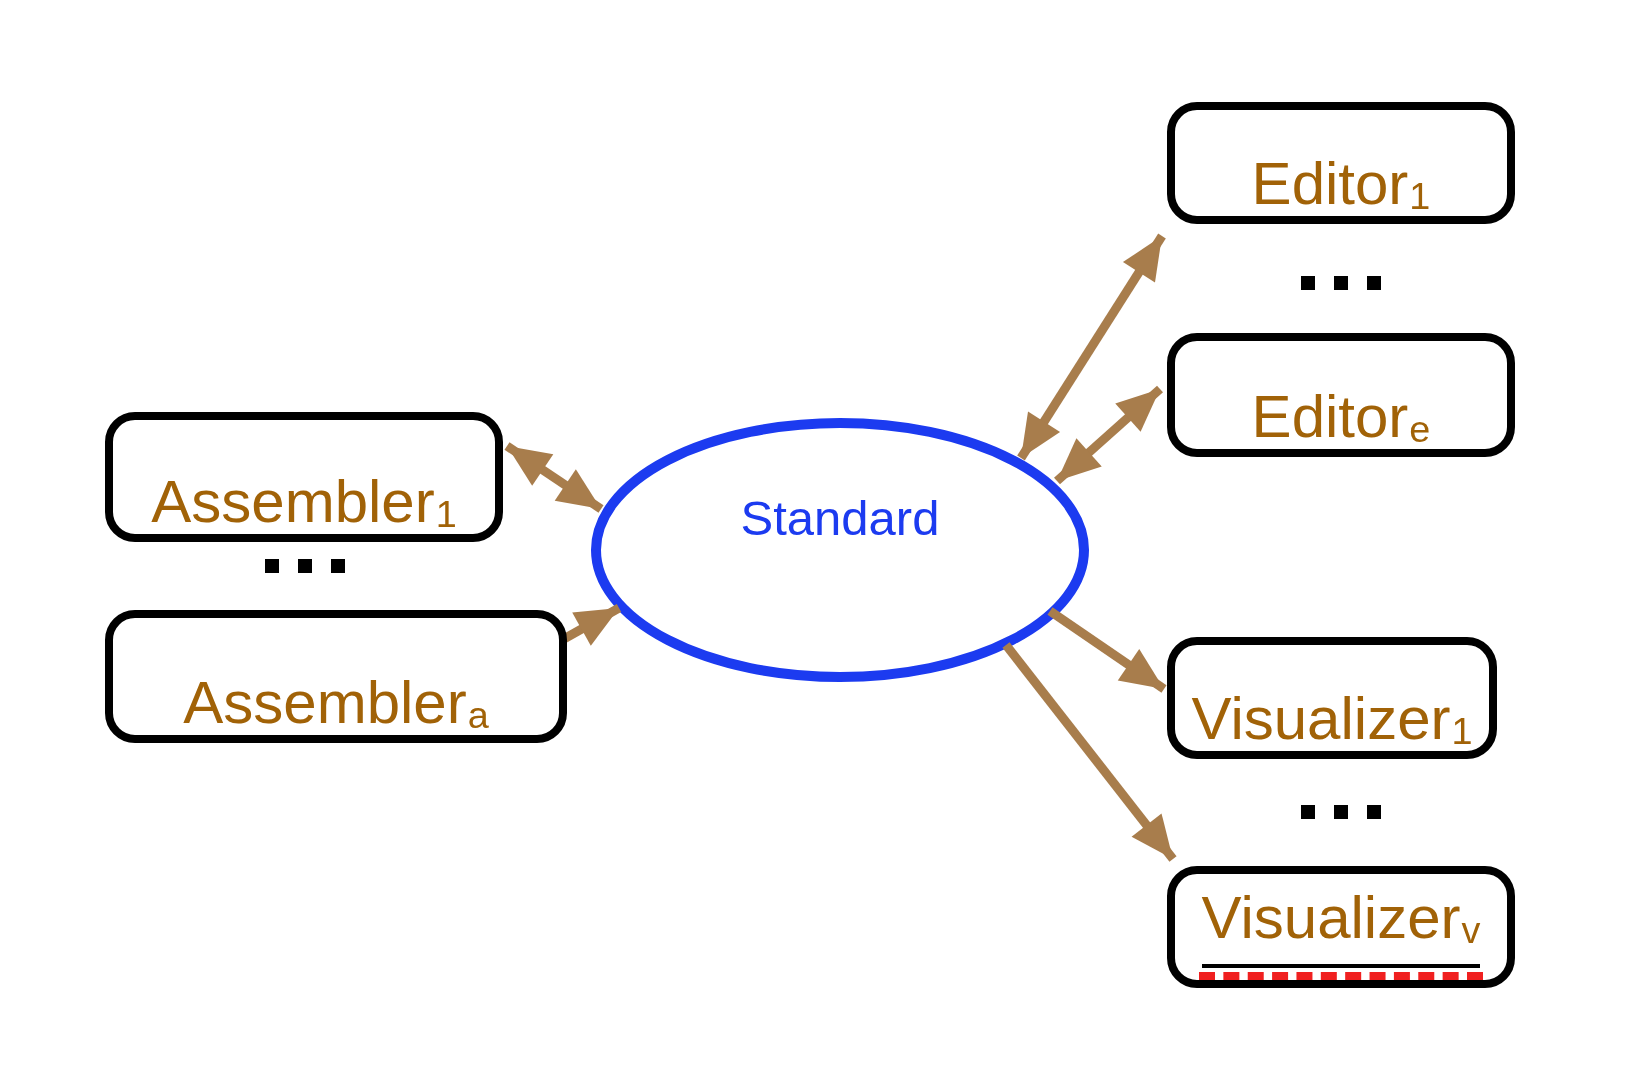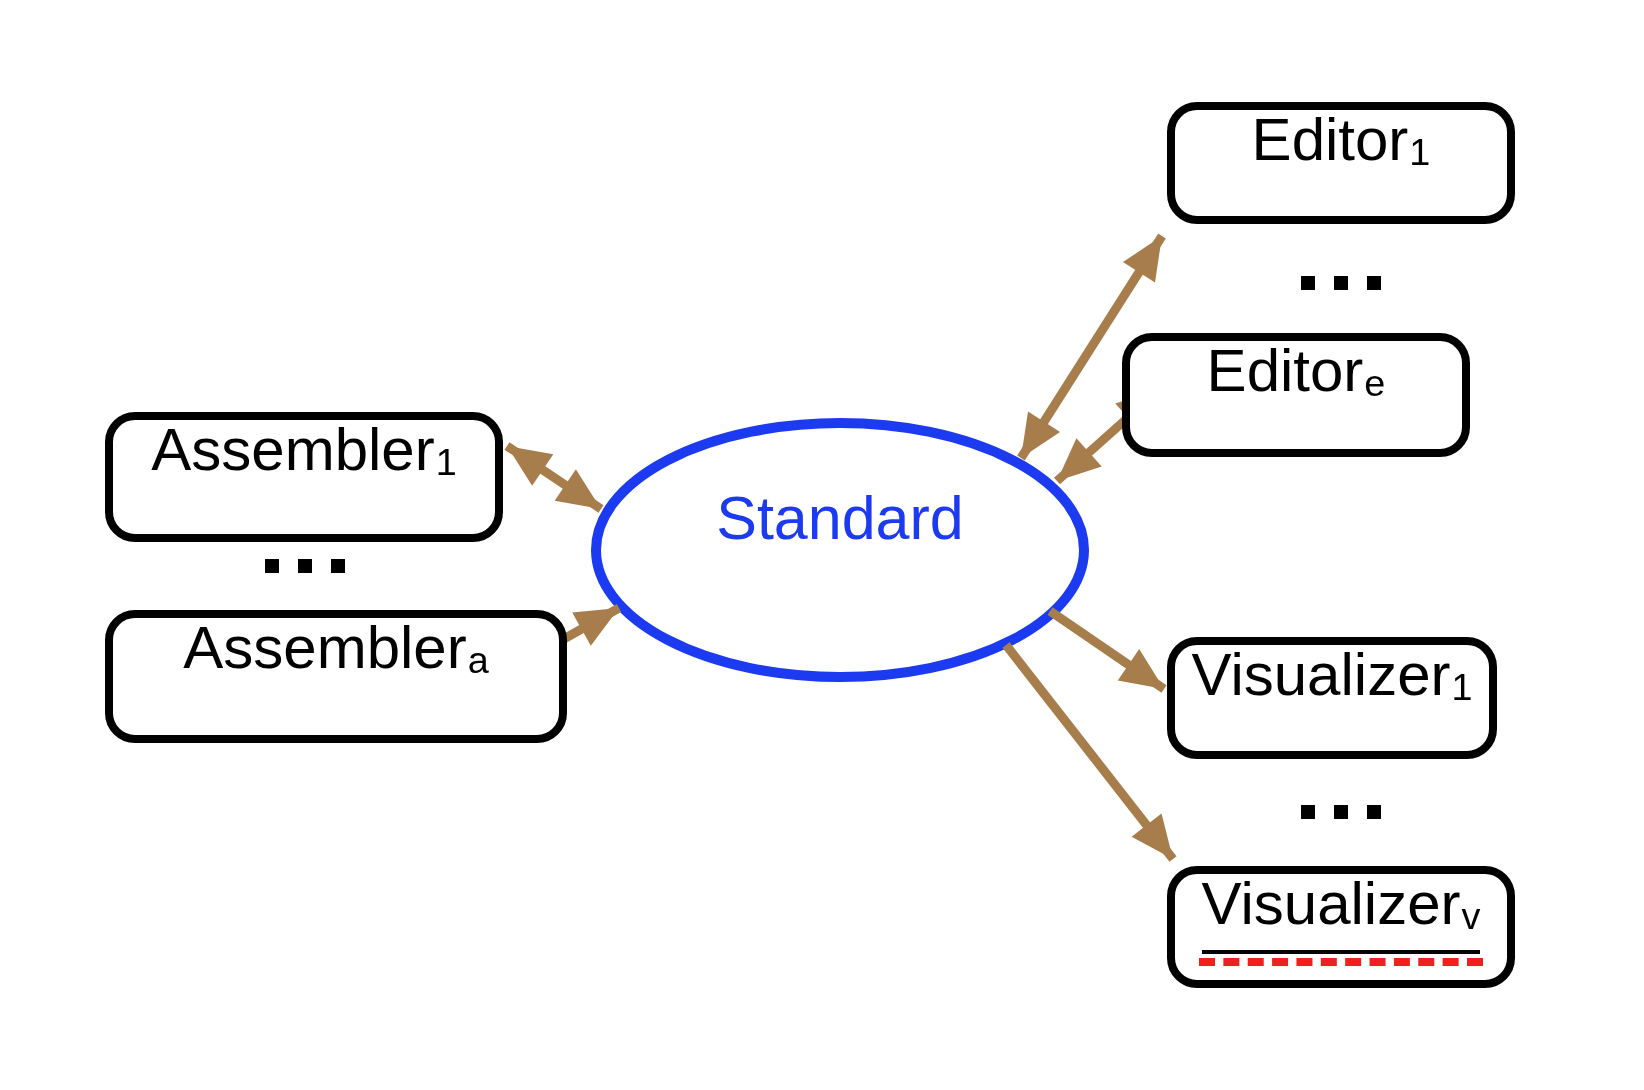--- a/index.html
+++ b/index.html
@@ -27,32 +27,32 @@
   .wires .shaft { stroke: var(--brown); stroke-width: 9; fill: none; }
   .wires .head  { fill: var(--brown); }
   .wires .hub   { fill: #ffffff; stroke: var(--blue); stroke-width: 10; }
   .node {
     position: absolute;
     box-sizing: border-box;
     background: #ffffff;
     border: 8px solid var(--box-border);
     border-radius: 30px;
     display: flex;
-    align-items: flex-start;
+    align-items: flex-end;
     justify-content: center;
     font-size: 60px;
-    color: #000000;
+    color: #a16207;
     z-index: 2;
     line-height: 1.0;
     white-space: nowrap;
   }
   .node-assembler-1 { left: 105px;  top: 385px; width: 398px; height: 130px; margin-top: 27px; }
   .node-assembler-a { left: 105px;  top: 610px; width: 462px; height: 133px; border-radius: 30px; }
   .node-editor-1     { left: 1167px; top: 102px; width: 348px; height: 122px; }
-  .node-editor-e     { left: 1122px; top: 333px; width: 348px; height: 124px; }
+  .node-editor-e     { left: 1167px; top: 333px; width: 348px; height: 124px; }
   .node-visualizer-1 { left: 1167px; top: 637px; width: 330px; height: 122px; }
   .node-visualizer-v { left: 1167px; top: 866px; width: 348px; height: 122px; }
   .sub {
     font-size: 0.63em;
     vertical-align: -0.14em;
     margin-left: 1px;
   }
   .vv-wrap {
     display: inline-block;
     border-bottom: 8px dashed var(--red);
@@ -62,21 +62,21 @@
     display: inline-block;
     border-bottom: 4px solid #000;
     padding-bottom: 14px;
   }
   .hub-label {
     position: absolute;
     left: 590px; top: 484px; width: 500px;
     z-index: 2;
     text-align: center;
     color: var(--blue);
-    font-size: 61px;
+    font-size: 49px;
     line-height: 68px;
     white-space: nowrap;
   }
   .dots {
     position: absolute;
     display: flex;
     gap: 19px;
     z-index: 2;
   }
   .dots .dot { width: 14px; height: 14px; background: #000; }

